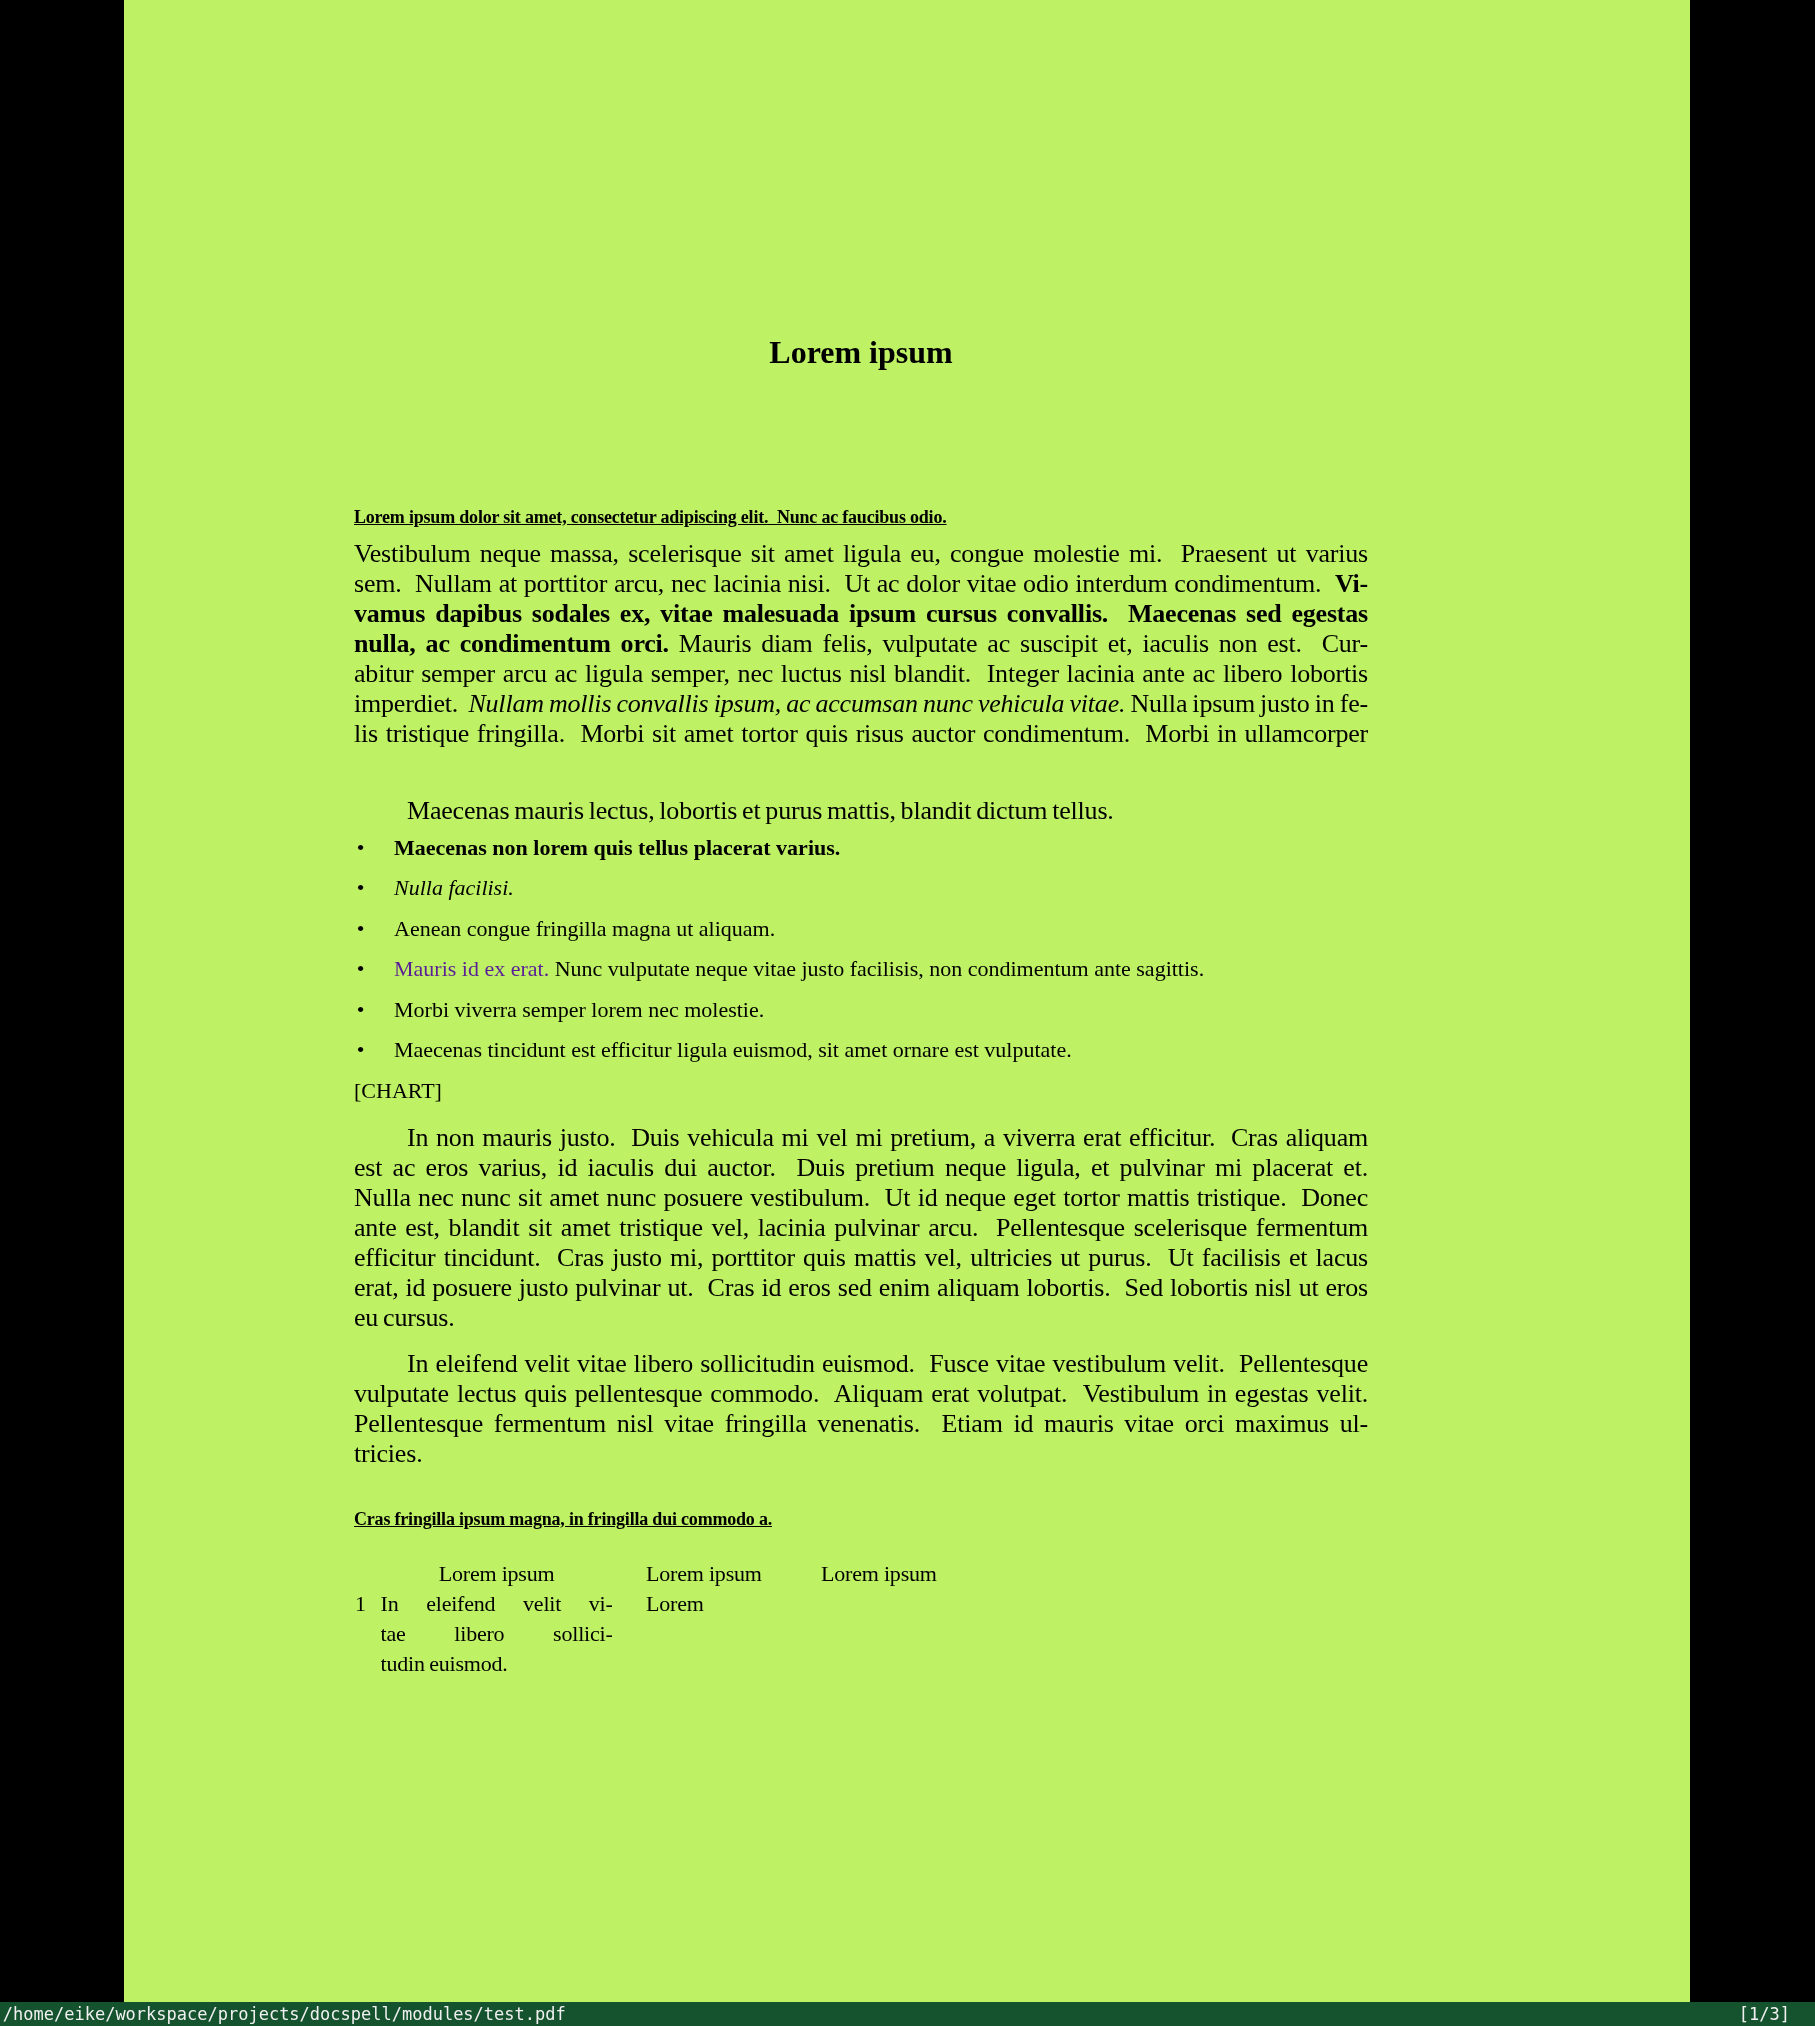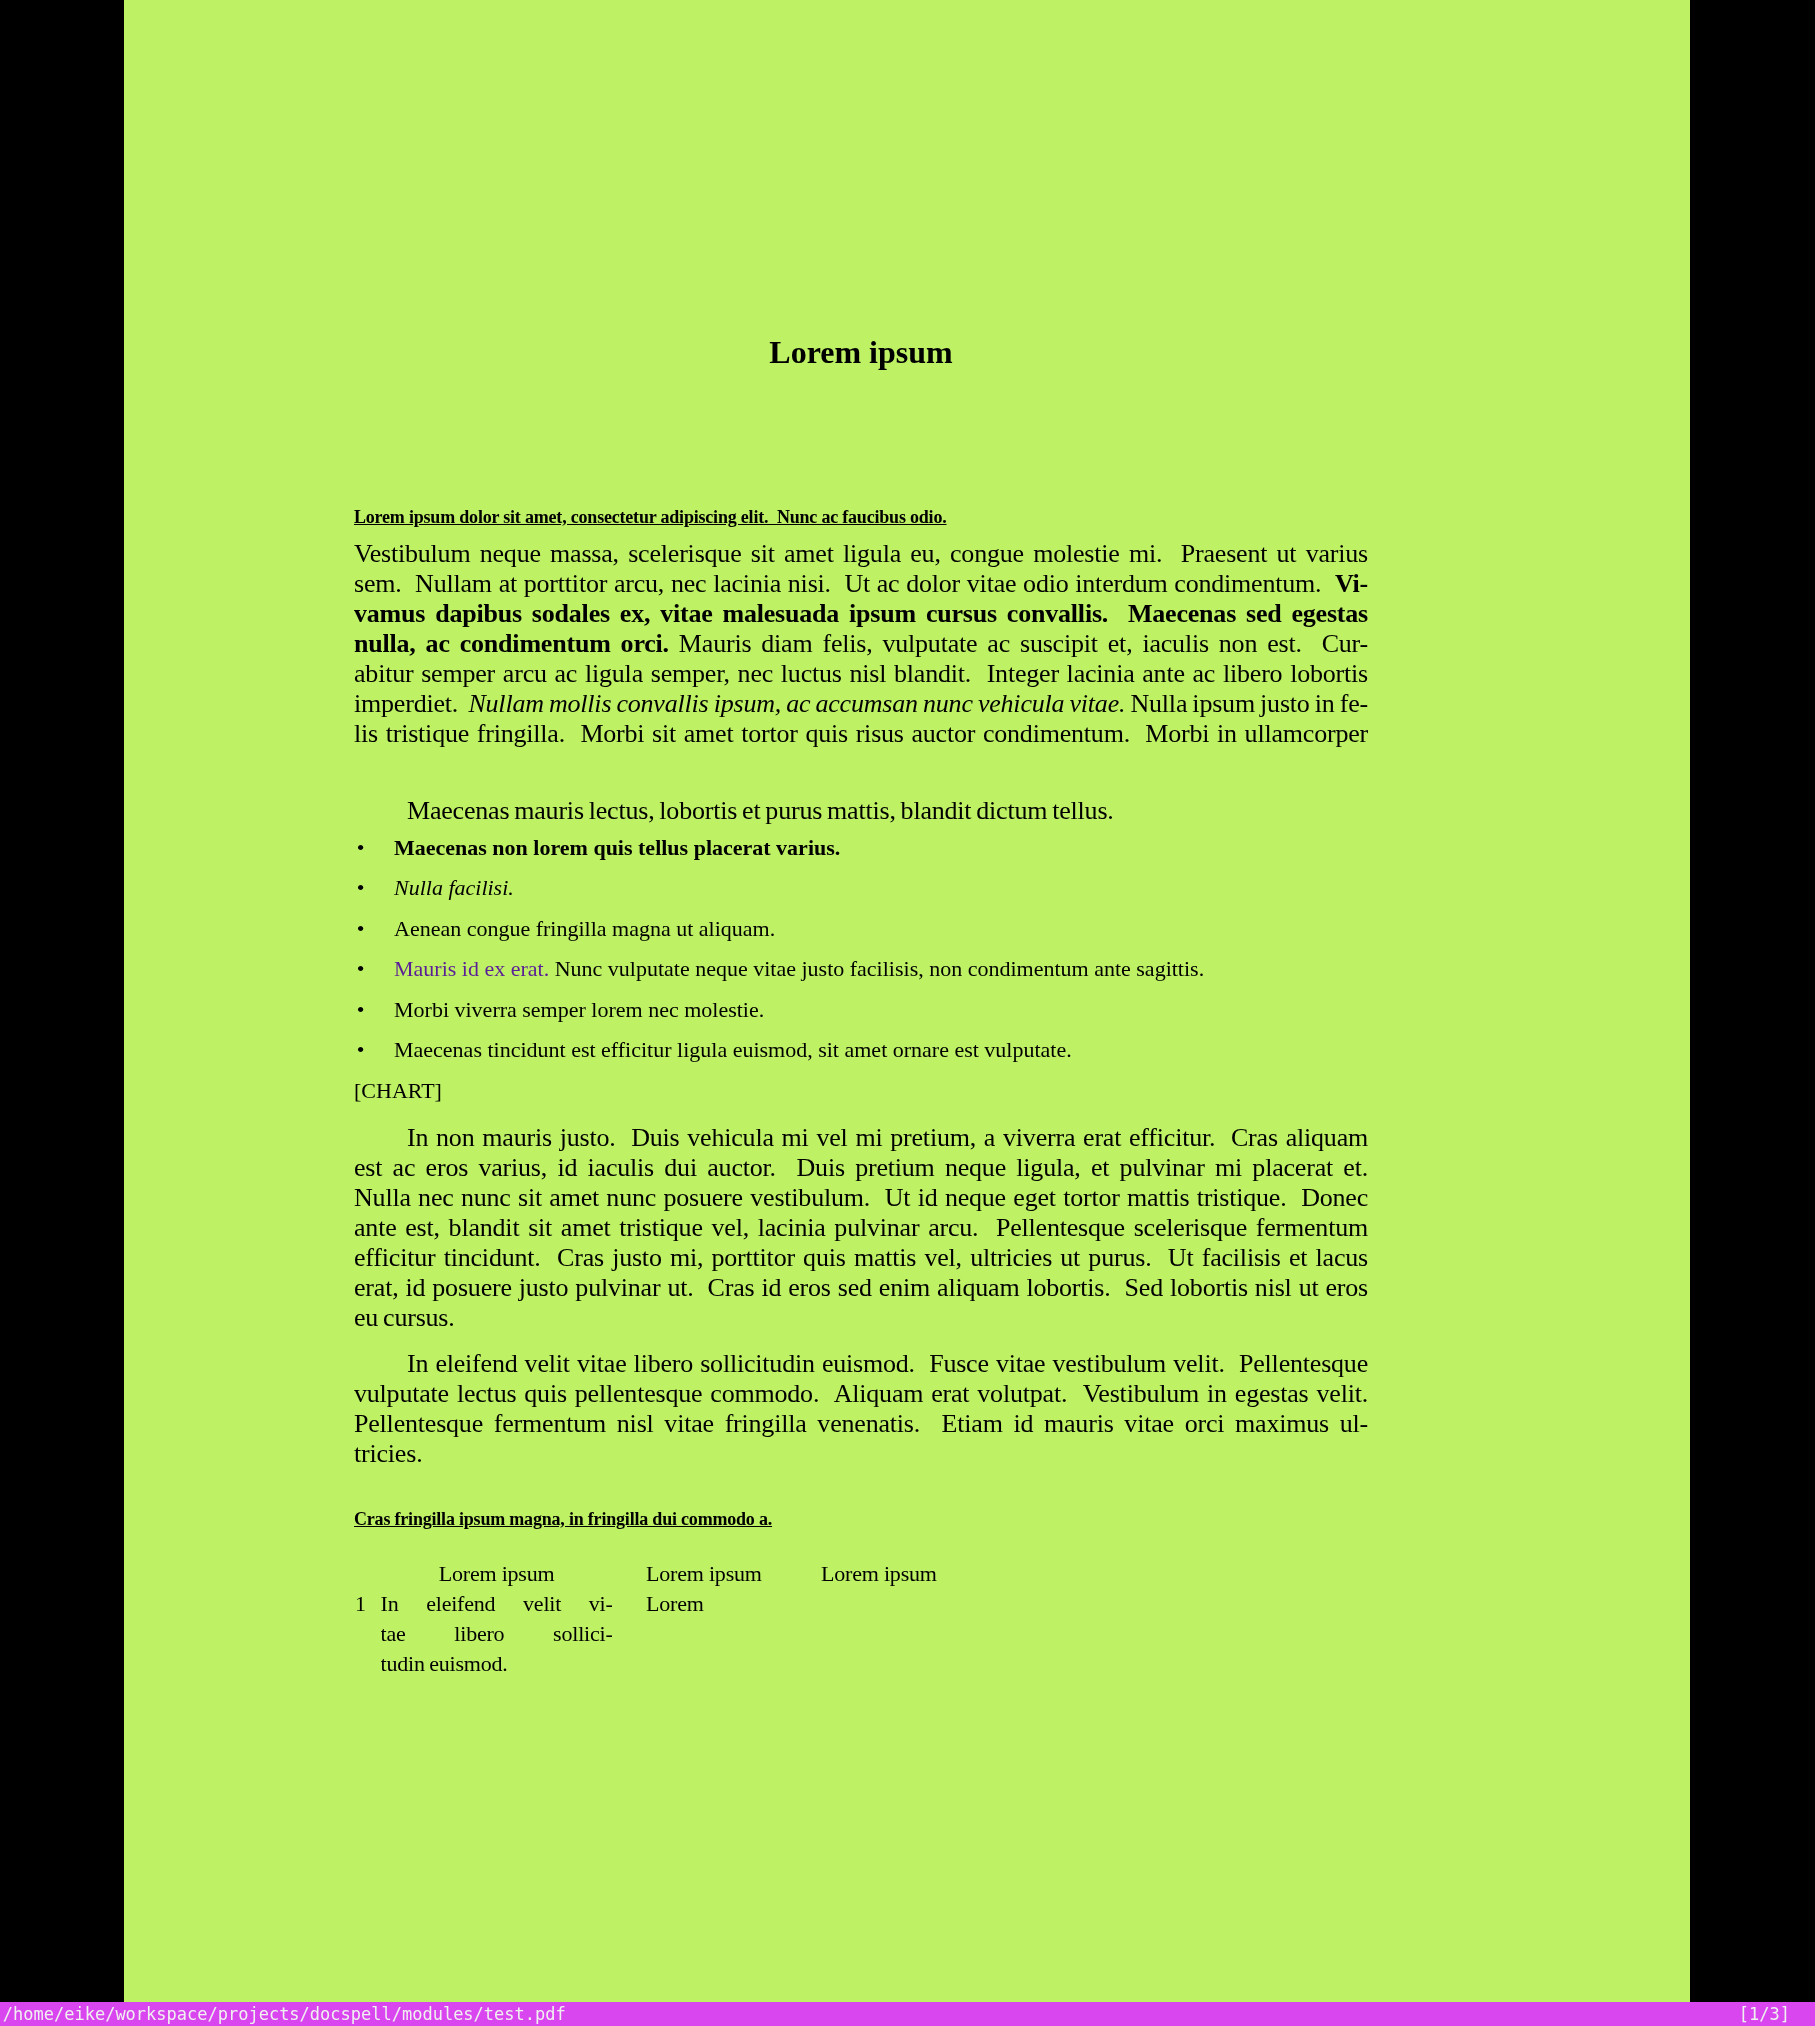--- a/index.html
+++ b/index.html
@@ -47,21 +47,21 @@
   .tcell{position:absolute;line-height:30px;}
   .th1{left:25.6px;top:0;width:232px;text-align:center;}
   .th2{left:291px;top:0;width:151px;}
   .th3{left:466px;top:0;width:151px;}
   .tnum{left:0;top:30px;width:24.6px;}
   .tc1{left:25.6px;top:30px;width:232px;word-spacing:-0.9px;}
   .tc2{left:291px;top:30px;width:151px;}
   .tc3{left:466px;top:30px;width:151px;}
 
   .statusbar{
-    position:absolute;left:0;top:2002px;width:1815px;height:24.6px;background:#d946ef;
+    position:absolute;left:0;top:2002px;width:1815px;height:24.6px;background:#14532d;
     color:#f0f0f0;font-family:"DejaVu Sans Mono", monospace;font-size:17px;line-height:24.6px;
     display:flex;justify-content:space-between;
   }
   .sb-left{padding-left:2.8px;white-space:pre;}
   .sb-right{padding-right:25px;white-space:pre;}
 </style>
 </head>
 <body>
 
 <div class="page">

